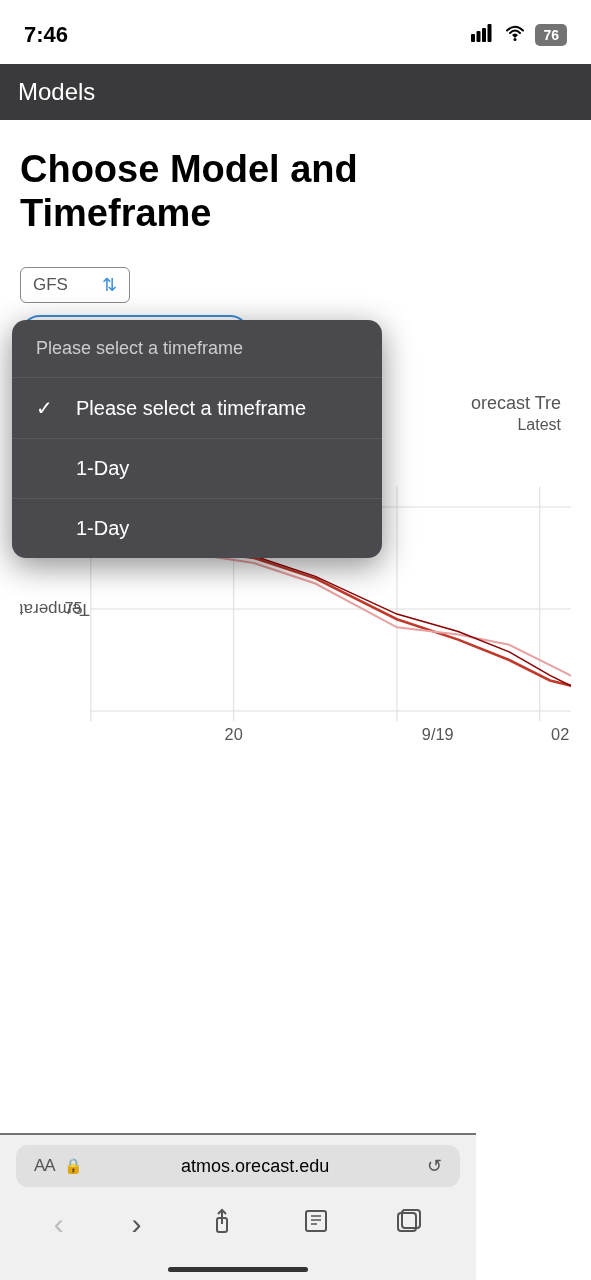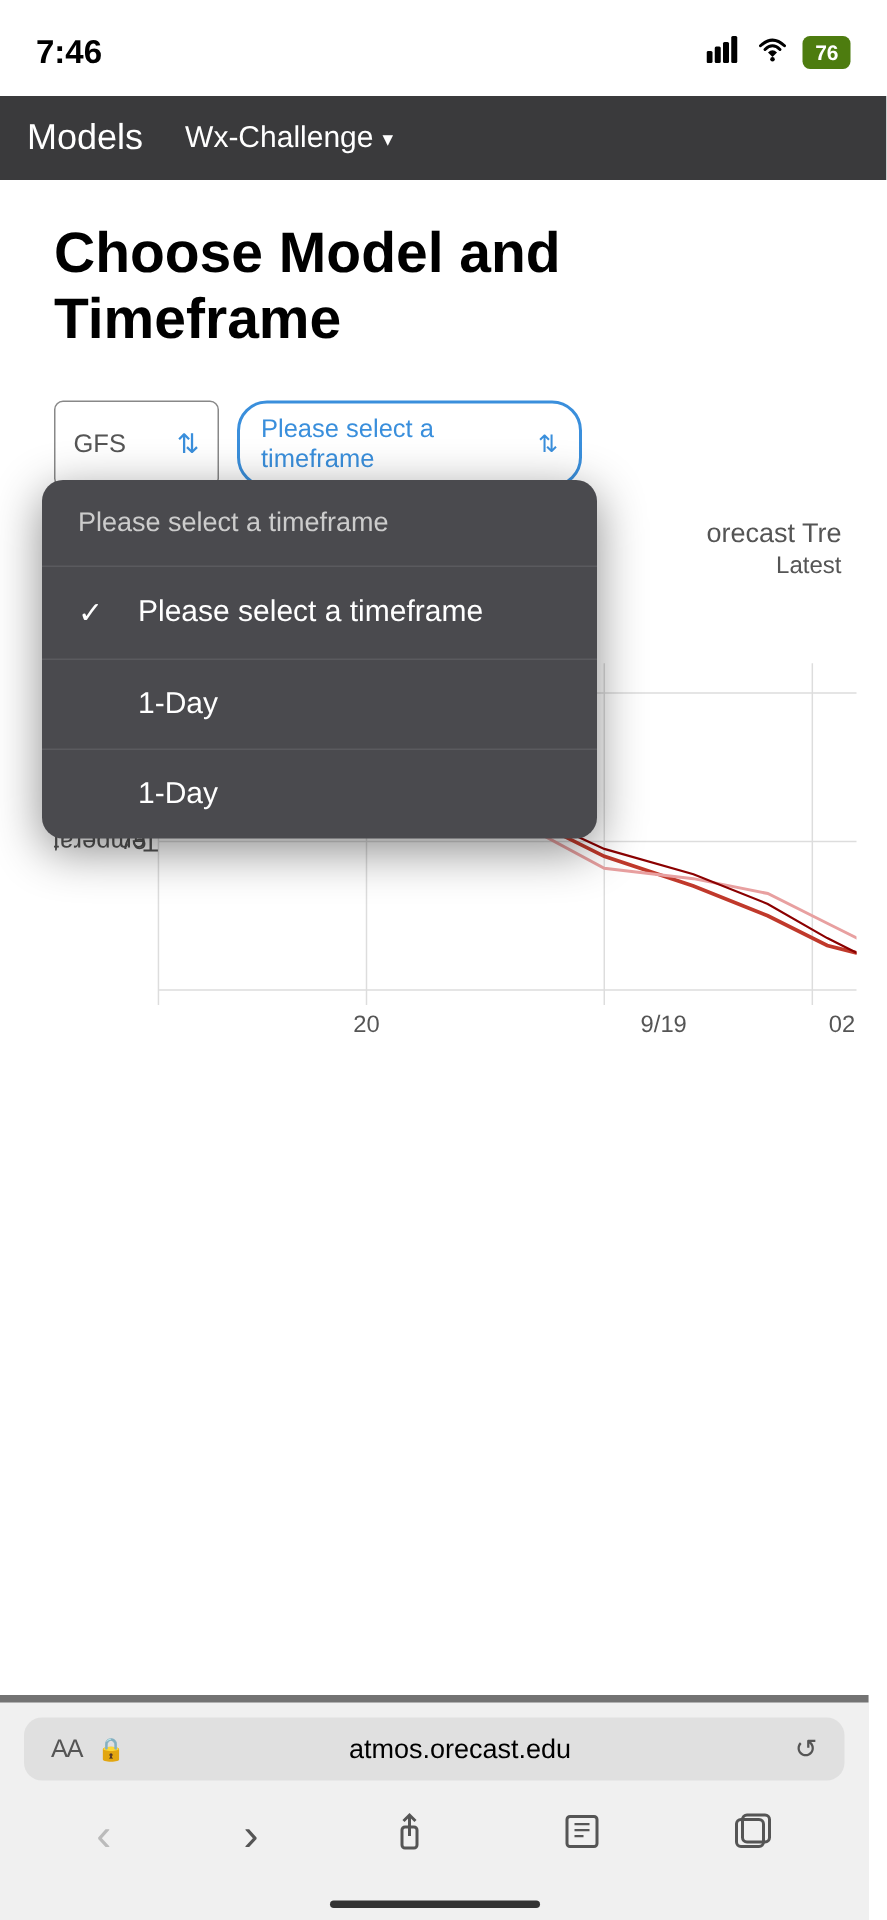--- a/index.html
+++ b/index.html
@@ -30,21 +30,21 @@
     .status-icons {
       display: flex;
       align-items: center;
       gap: 8px;
     }
     .signal-icon, .wifi-icon {
       color: #000;
       font-size: 16px;
     }
     .battery-badge {
-      background: #4d7c0f;
+      background: #737373;
       color: #fff;
       border-radius: 5px;
       padding: 3px 8px;
       font-size: 14px;
       font-weight: 600;
     }
 
     
     .nav-bar {
       background: #3a3a3c;
@@ -67,35 +67,34 @@
       font-size: 20px;
     }
     .nav-dropdown-arrow {
       font-size: 14px;
     }
 
     
     .page-content {
       padding: 28px 20px 20px 20px;
       position: relative;
-      margin-left: 16px;
     }
 
     .page-title {
       font-size: 38px;
       font-weight: 800;
       color: #000;
       line-height: 1.15;
       margin-bottom: 32px;
     }
 
     
     .select-row {
       display: flex;
-      flex-direction: row;
+      flex-direction: column;
       gap: 12px;
       margin-bottom: 10px;
     }
 
     .model-select {
       display: inline-flex;
       align-items: center;
       border: 1.5px solid #888;
       border-radius: 6px;
       padding: 6px 12px;
@@ -198,23 +197,23 @@
     .chart-svg {
       width: 100%;
       height: 100%;
     }
 
     
     .browser-bar-container {
       position: fixed;
       bottom: 0;
       left: 0;
-      width: 579px;
+      width: 476px;
       background: #f0f0f0;
-      border-top: 5px solid #737373;
+      border-top: 2px solid #737373;
     }
 
     .browser-url-bar {
       display: flex;
       align-items: center;
       margin: 10px 16px 6px 16px;
       background: #e0e0e0;
       border-radius: 12px;
       padding: 10px 18px;
       gap: 10px;
@@ -285,24 +284,20 @@
         <path d="M4 6.5 Q12 -1 20 6.5" stroke="#000" stroke-width="2" fill="none" stroke-linecap="round"></path>
         <circle cx="12" cy="15.5" r="1.5" fill="#000"></circle>
       </svg>
     </span>
     <span class="battery-badge">76</span>
   </div>
 </div>
 
 <div class="nav-bar">
   <span class="nav-item">Models</span>
-  <div class="nav-dropdown">
-    <span>Wx-Challenge</span>
-    <span class="nav-dropdown-arrow">▾</span>
-  </div>
 </div>
 
 <div class="page-content">
 
   <div class="page-title">
     <span>Choose Model and</span><br>
     <span>Timeframe</span>
   </div>
 
   <div class="select-row">

